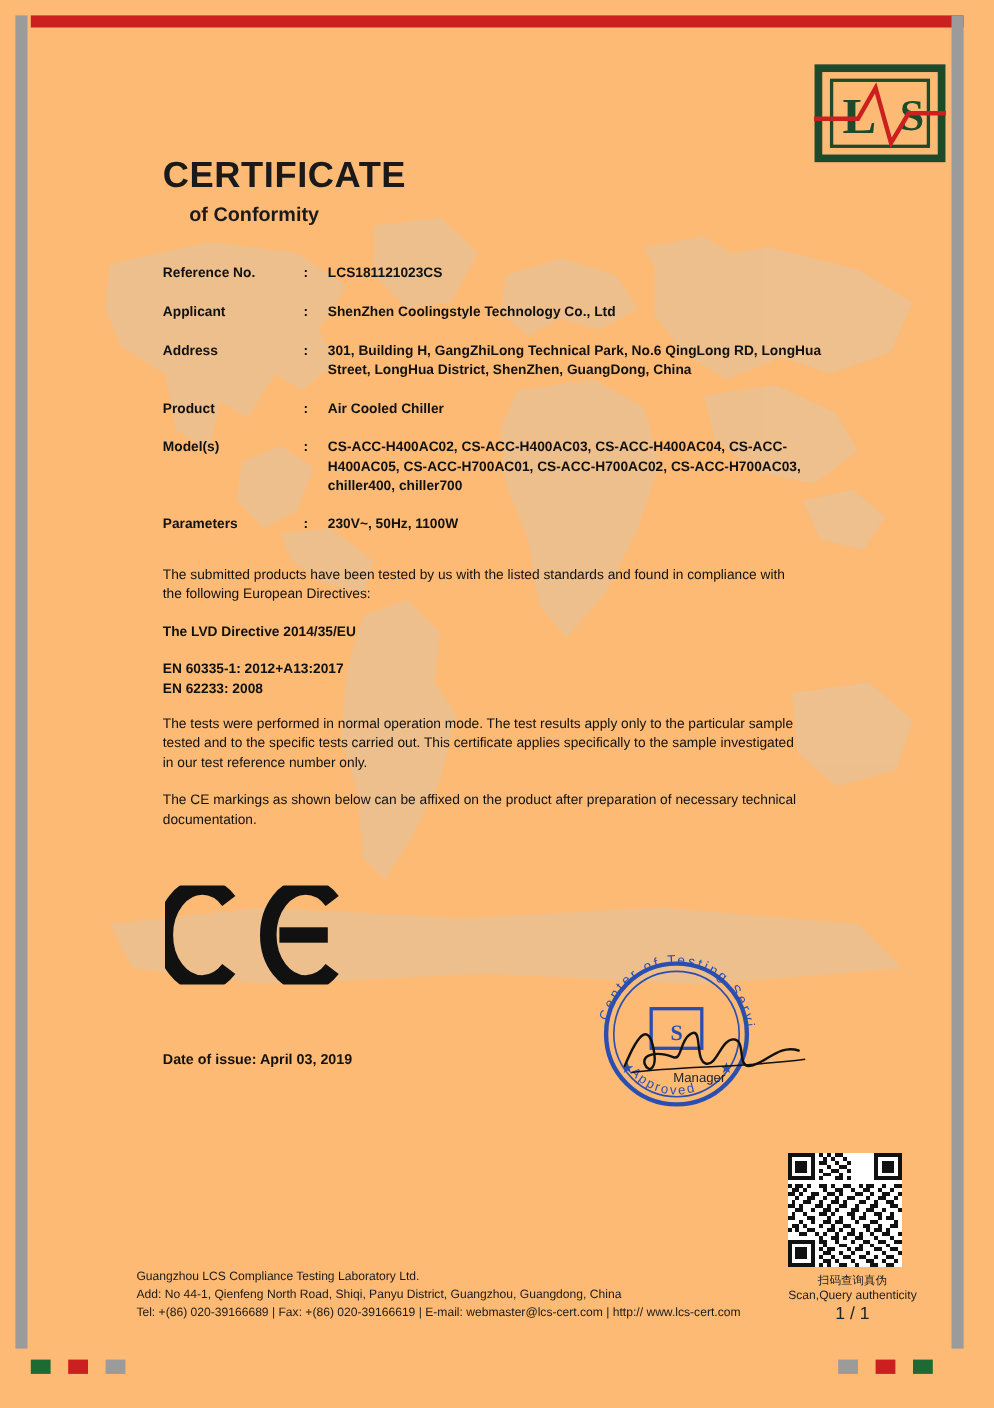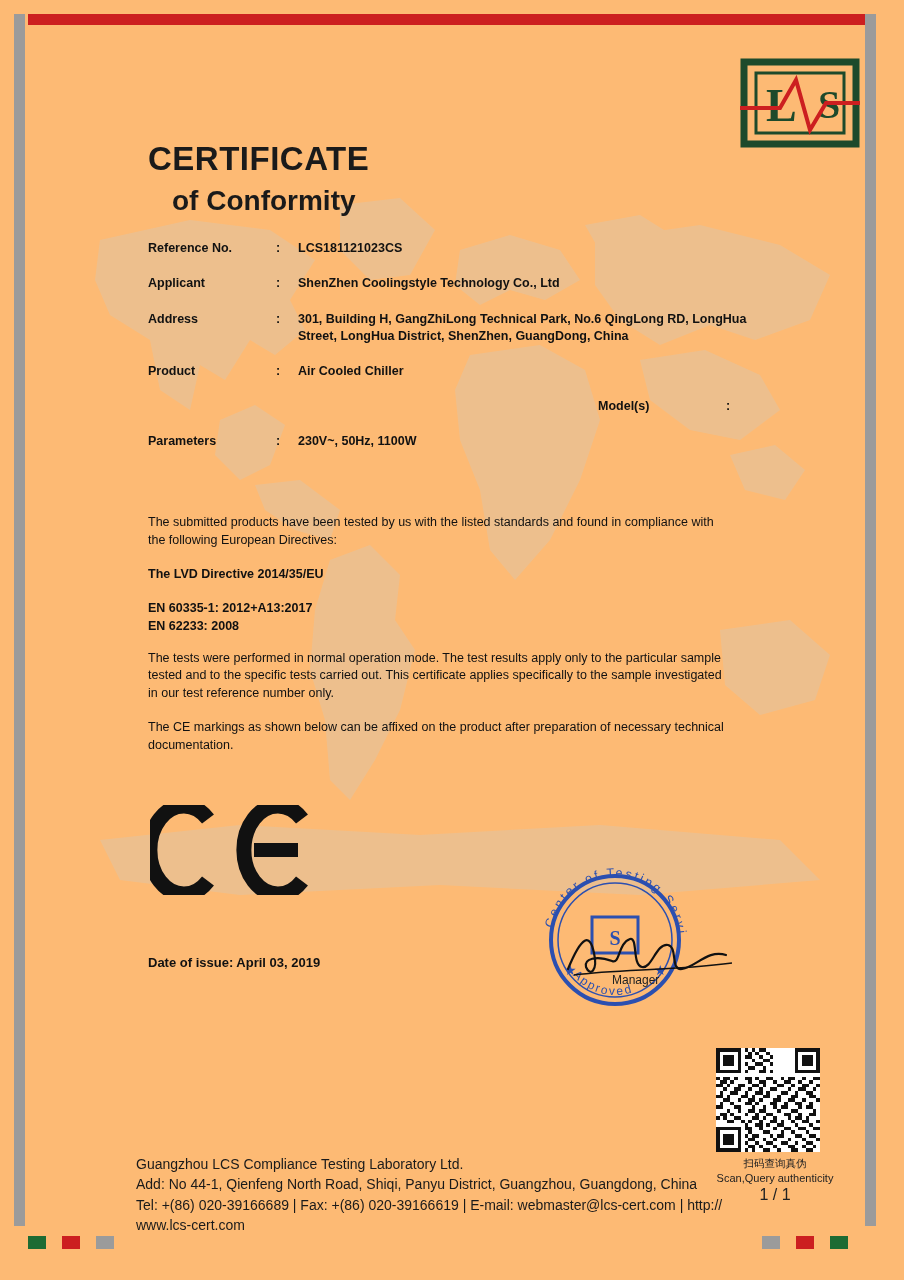--- a/index.html
+++ b/index.html
@@ -79,21 +79,21 @@
     top: 140px;
     font-size: 33px;
     font-weight: bold;
     letter-spacing: 0.5px;
     color: #1a1a1a;
   }
   .title-sub {
     position: absolute;
     left: 172px;
     top: 185px;
-    font-size: 28px;
+    font-size: 18px;
     font-weight: bold;
     color: #1a1a1a;
   }
 
   
   .fields {
     position: absolute;
     left: 148px;
     top: 240px;
     width: 600px;
@@ -219,24 +219,24 @@
     top: 1186px;
     width: 150px;
     text-align: center;
     font-size: 16px;
     color: #222;
   }
 
   
   .footer {
     position: absolute;
-    left: 136px;
+    left: 124px;
     top: 1154px;
     width: 600px;
-    font-size: 14px;
+    font-size: 11px;
     color: #1a1a1a;
     line-height: 1.45;
   }
 </style>
 </head>
 <body>
 
 <div class="page">
 
   <div class="frame-top-bar"></div>
@@ -305,20 +305,21 @@
       <div class="field-value">301, Building H, GangZhiLong Technical Park, No.6 QingLong RD, LongHua Street, LongHua District, ShenZhen, GuangDong, China</div>
     </div>
     <div class="field-row">
       <div class="field-label">Product</div>
       <div class="field-colon">:</div>
       <div class="field-value">Air Cooled Chiller</div>
     </div>
     <div class="field-row">
       <div class="field-label">Model(s)</div>
       <div class="field-colon">:</div>
+      <div class="field-value">CS-ACC-H400AC02, CS-ACC-H400AC03, CS-ACC-H400AC04, CS-ACC-H400AC05, CS-ACC-H700AC01, CS-ACC-H700AC02, CS-ACC-H700AC03, chiller400, chiller700</div>
     </div>
     <div class="field-row">
       <div class="field-label">Parameters</div>
       <div class="field-colon">:</div>
       <div class="field-value">230V~, 50Hz, 1100W</div>
     </div>
   </div>
 
   <div class="body-block">
     <div class="para">The submitted products have been tested by us with the listed standards and found in compliance with the following European Directives:</div>

